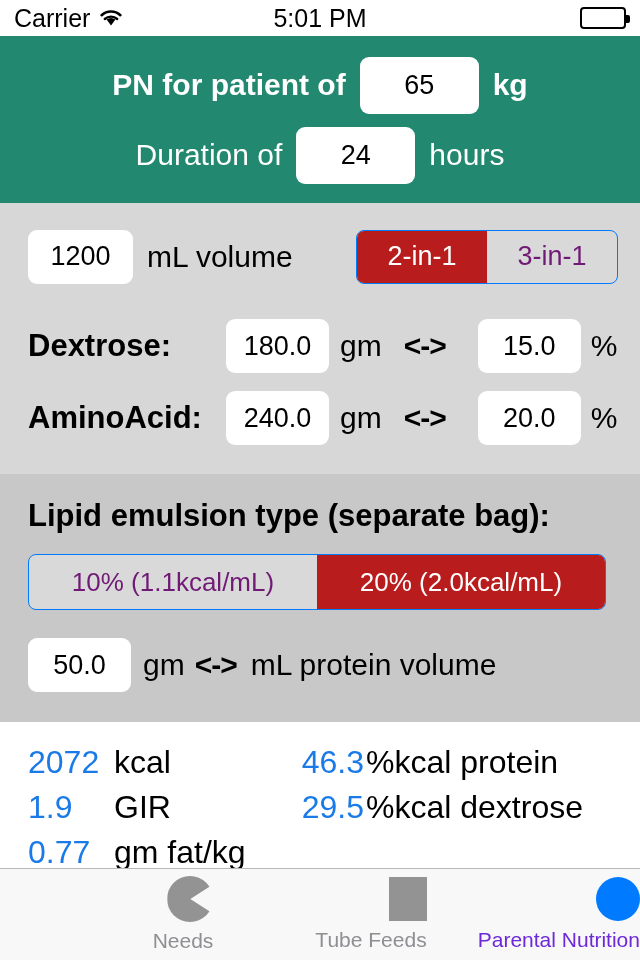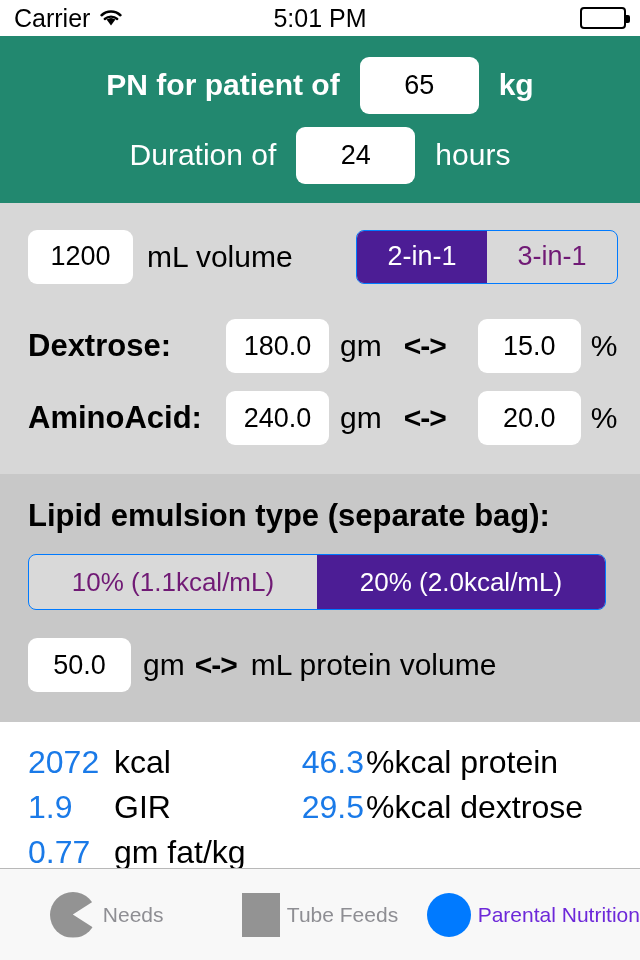--- a/index.html
+++ b/index.html
@@ -38,21 +38,21 @@
   .battery-fill { width: 100%; height: 100%; background: #000; border-radius: 1px; }
 
   
   .header {
     background: #22886f;
     height: 167px;
     padding-top: 14px;
   }
   .hdr-row {
     display: flex; align-items: center; justify-content: center;
-    gap: 20px; color: #ffffff;
+    gap: 14px; color: #ffffff;
     height: 70px;
   }
   .hdr-label { font-size: 30px; }
   .hdr-label.bold { font-weight: bold; }
   .hdr-unit { font-size: 30px; }
   .hdr-unit.bold { font-weight: bold; }
 
   .field {
     background: #ffffff;
     border-radius: 9px;
@@ -75,21 +75,21 @@
     border: 1.5px solid #007aff; border-radius: 8px;
     overflow: hidden; background: #d9d9d9;
     margin-left: auto; margin-right: 22px;
     height: 54px;
   }
   .seg-item {
     display: flex; align-items: center; justify-content: center;
     font-size: 27px; color: #701a75; padding: 0 16px;
     white-space: nowrap;
   }
-  .seg-item.sel { background: #4c1d95; color: #ffffff; }
+  .seg-item.sel { background: #b91c1c; color: #ffffff; }
   .seg-topline .seg-item { min-width: 130px; }
 
   .row-macro { height: 72px; padding-left: 28px; }
   .macro-label { font-size: 31px; font-weight: bold; color: #000; width: 198px; }
   .f-gm { width: 103px; }
   .u-gm { font-size: 30px; margin-left: 11px; color: #000; }
   .arrow { font-size: 30px; font-weight: bold; margin-left: 22px; color: #000; letter-spacing: -1px; }
   .f-pct { width: 103px; margin-left: 32px; }
   .u-pct { font-size: 30px; margin-left: 10px; color: #000; }
   .pad-bottom-light { height: 20px; }
@@ -125,22 +125,22 @@
   .res-num2 { color: #1a7ae8; font-size: 32px; text-align: right; width: 86px; }
   .res-lbl2 { color: #000; font-size: 32px; margin-left: 2px; }
 
   
   .tabbar {
     position: absolute; left: 0; bottom: 0; width: 640px; height: 92px;
     background: #f8f8f8; border-top: 1px solid #b8b8b8;
     display: flex;
   }
   .tab {
-    flex: 1; display: flex; flex-direction: row;
-    align-items: center; justify-content: center; gap: 7px;
+    flex: 1; display: flex; flex-direction: column;
+    align-items: flex-end; justify-content: center; gap: 7px;
   }
   .tab-label { font-size: 21px; color: #8e8e93; }
   .tab.active .tab-label { color: #6d28d9; }
   .ic-pac {
     width: 46px; height: 46px; border-radius: 50%;
     background: #939393;
     clip-path: polygon(50% 50%, 100% 18%, 100% 0, 0 0, 0 100%, 100% 100%, 100% 82%);
   }
   .ic-square { width: 38px; height: 44px; background: #939393; }
   .ic-circle { width: 44px; height: 44px; border-radius: 50%; background: #007aff; }

